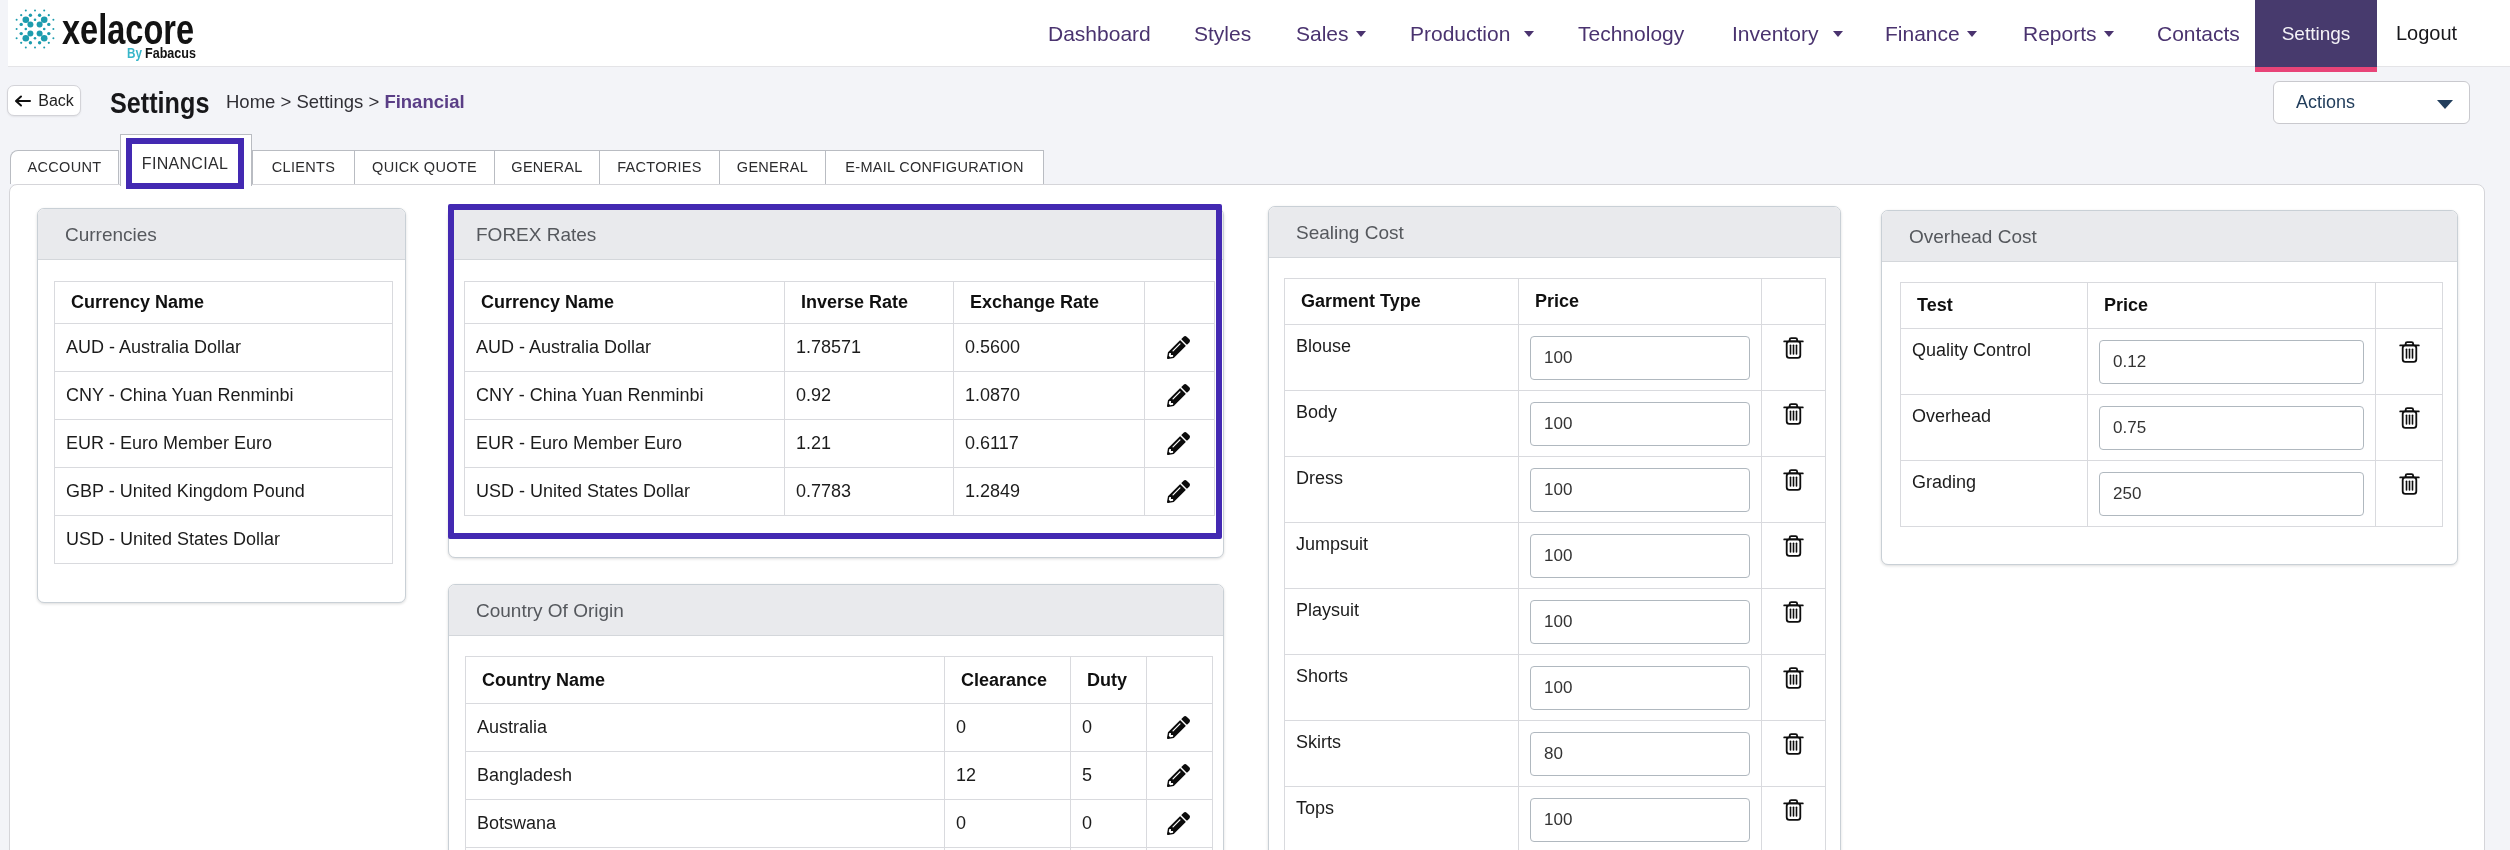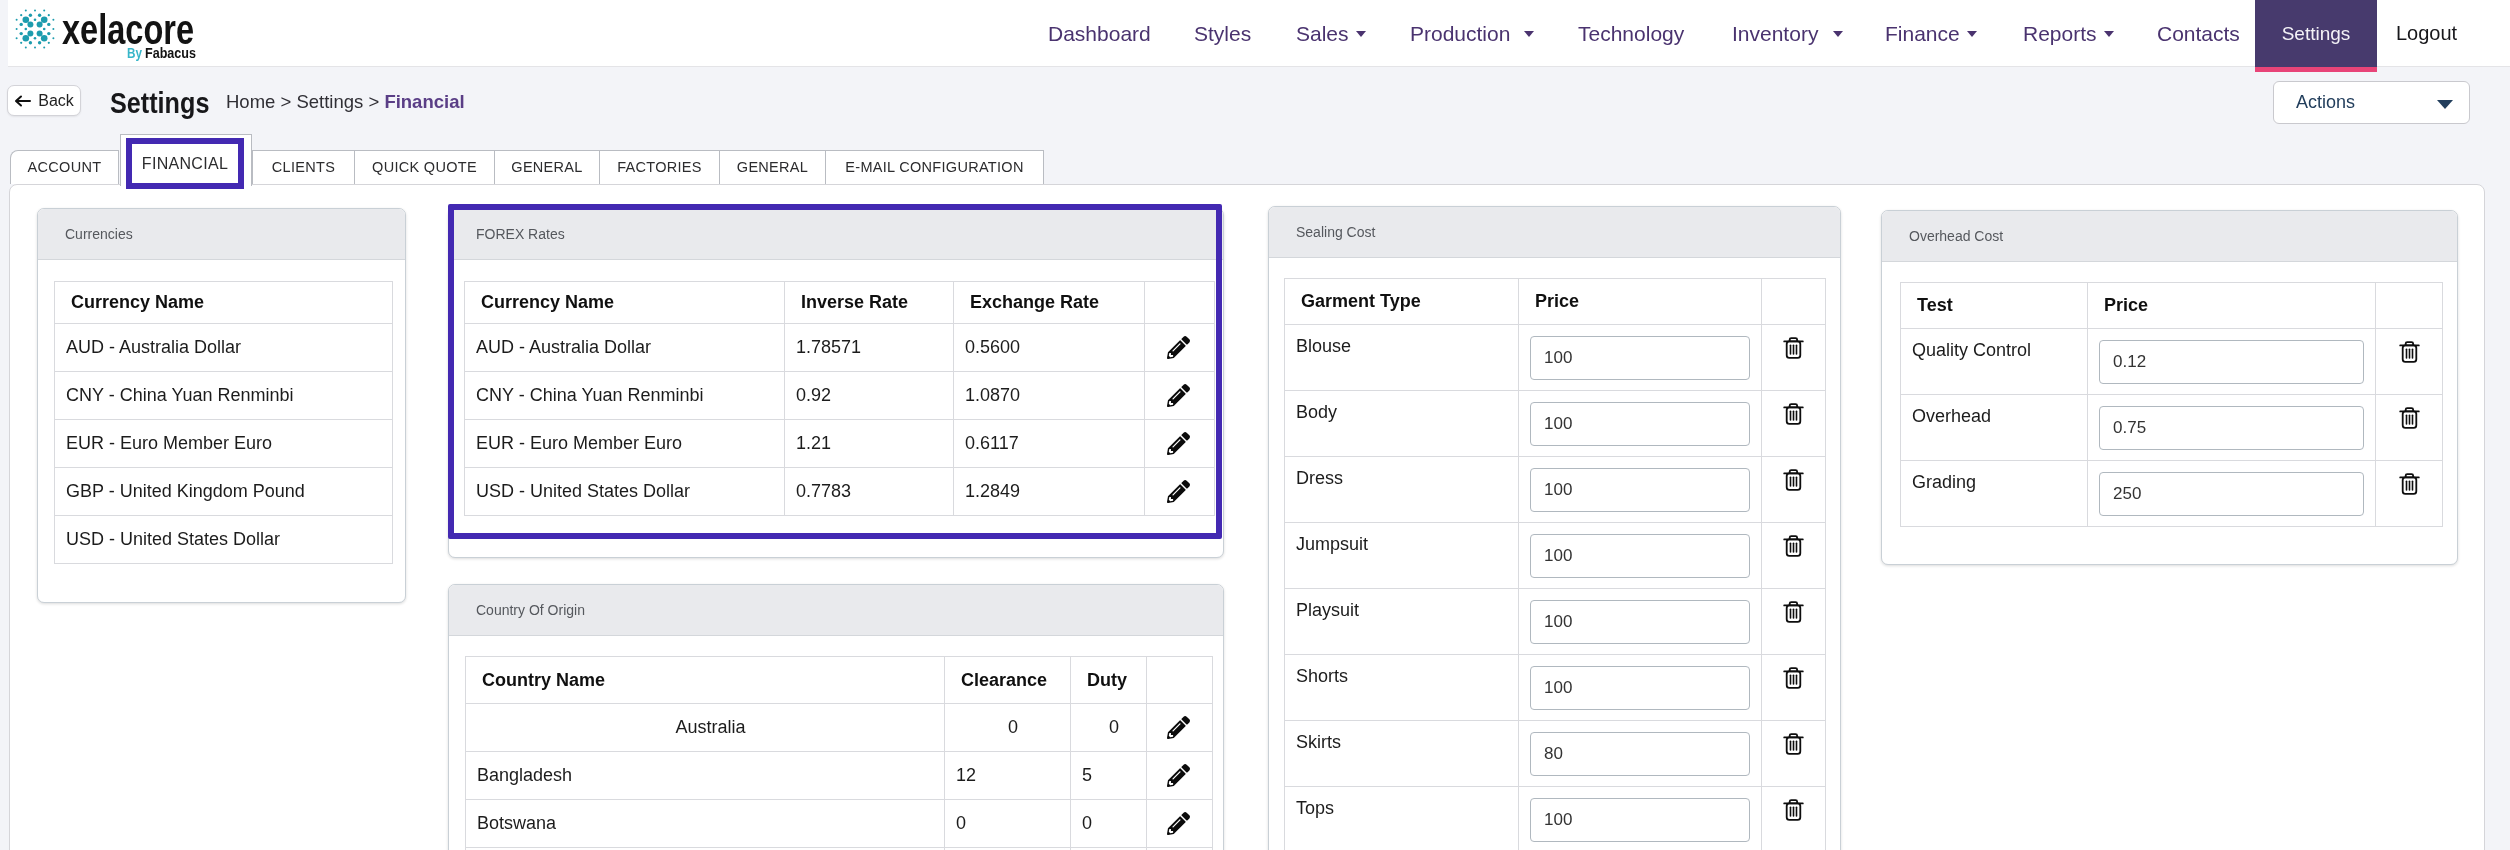--- a/index.html
+++ b/index.html
@@ -46,21 +46,21 @@
   text-align:center; line-height:39px; letter-spacing:0.3px; }
 
 
 #panel { position:absolute; left:9px; top:184px; width:2476px; height:700px; background:#fff;
   border:1px solid #d5d5d9; border-radius:8px 8px 0 0; overflow:hidden; }
 
 
 .card { position:absolute; background:#fff; border:1px solid #c9d0d6; border-radius:7px;
   box-shadow:0 1px 3px rgba(0,0,0,0.14); }
 .card .hd { height:51px; background:#e9eaed; border-bottom:1px solid #d4d7db;
-  border-radius:6px 6px 0 0; font-size:14px; color:#55585d; padding-left:27px; line-height:51px; }
+  border-radius:6px 6px 0 0; font-size:19px; color:#55585d; padding-left:27px; line-height:51px; }
 
 table { border-collapse:collapse; table-layout:fixed; }
 td,th { border:1px solid #d9dade; overflow:hidden; white-space:nowrap; }
 th { font-size:18px; color:#101010; text-align:left; padding-left:16px; font-weight:bold; }
 td { font-size:18px; color:#1c1c1c; padding-left:11px; }
 td.lb, td.tc { vertical-align:top; padding-top:11px; }
 td.tc { text-align:center; padding-left:0; }
 td.ic { padding:0; text-align:center; } td.ic svg { position:relative; top:2px; right:1px; }
 input.pr { height:44px; border:1px solid #b0b8bf; border-radius:4px; font-size:17px;
   color:#333; padding-left:13px; font-family:"Liberation Sans", sans-serif; background:#fff; }
@@ -244,21 +244,21 @@
         <col style="width:76px;">
         <col style="width:66px;">
       </colgroup>
     <tbody>
         <tr style="height:47px;margin-top:48px;">
           <th>Country Name</th>
           <th>Clearance</th>
           <th>Duty</th>
           <th></th>
         </tr>
-    <tr style="height:48px;text-align:center;">
+    <tr style="height:48px;">
           <td>Australia</td>
           <td>0</td>
           <td>0</td>
           <td class="ic"><svg width="23" height="23" viewBox="0 0 512 512" fill="#0b0b0b">
               <path d="M497.9 142.1l-46.1 46.1c-4.7 4.7-12.3 4.7-17 0l-111-111c-4.7-4.7-4.7-12.3 0-17l46.1-46.1c18.7-18.7 49.1-18.7 67.9 0l60.1 60.1c18.8 18.7 18.8 49.1 0 67.9zM284.2 99.8L21.6 362.4.4 483.9c-2.9 16.4 11.4 30.6 27.8 27.8l121.5-21.3 262.6-262.6c4.7-4.7 4.7-12.3 0-17l-111-111c-4.8-4.7-12.4-4.7-17.1 0zM124.1 339.9c-5.5-5.5-5.5-14.3 0-19.8l154-154c5.5-5.5 14.3-5.5 19.8 0s5.5 14.3 0 19.8l-154 154c-5.5 5.5-14.3 5.5-19.8 0zM88 424h48v36.3l-64.5 11.3-31.1-31.1L51.7 376H88v48z"></path>
             </svg></td>
         </tr>
     <tr style="height:48px;">
           <td>Bangladesh</td>
           <td>12</td>

